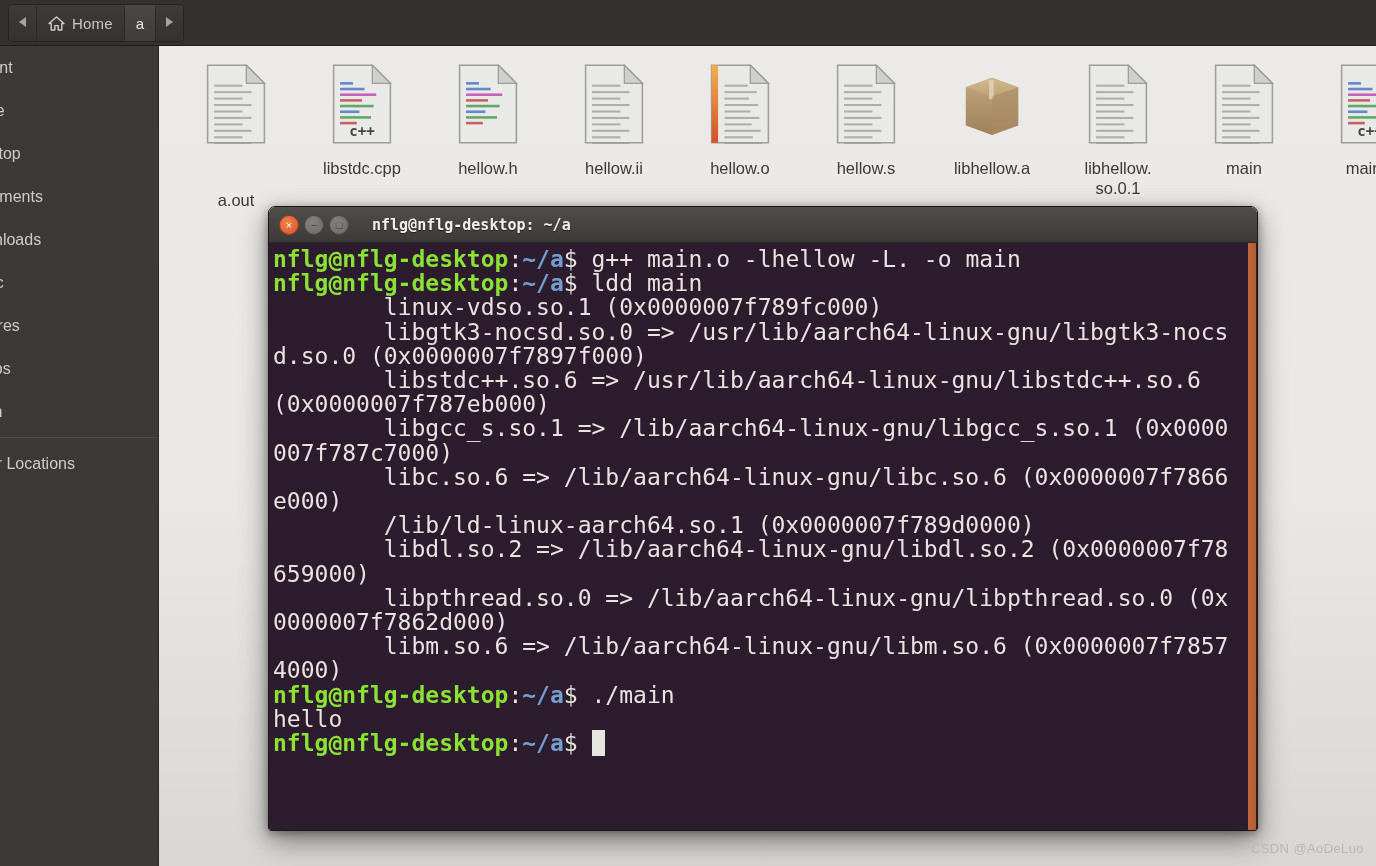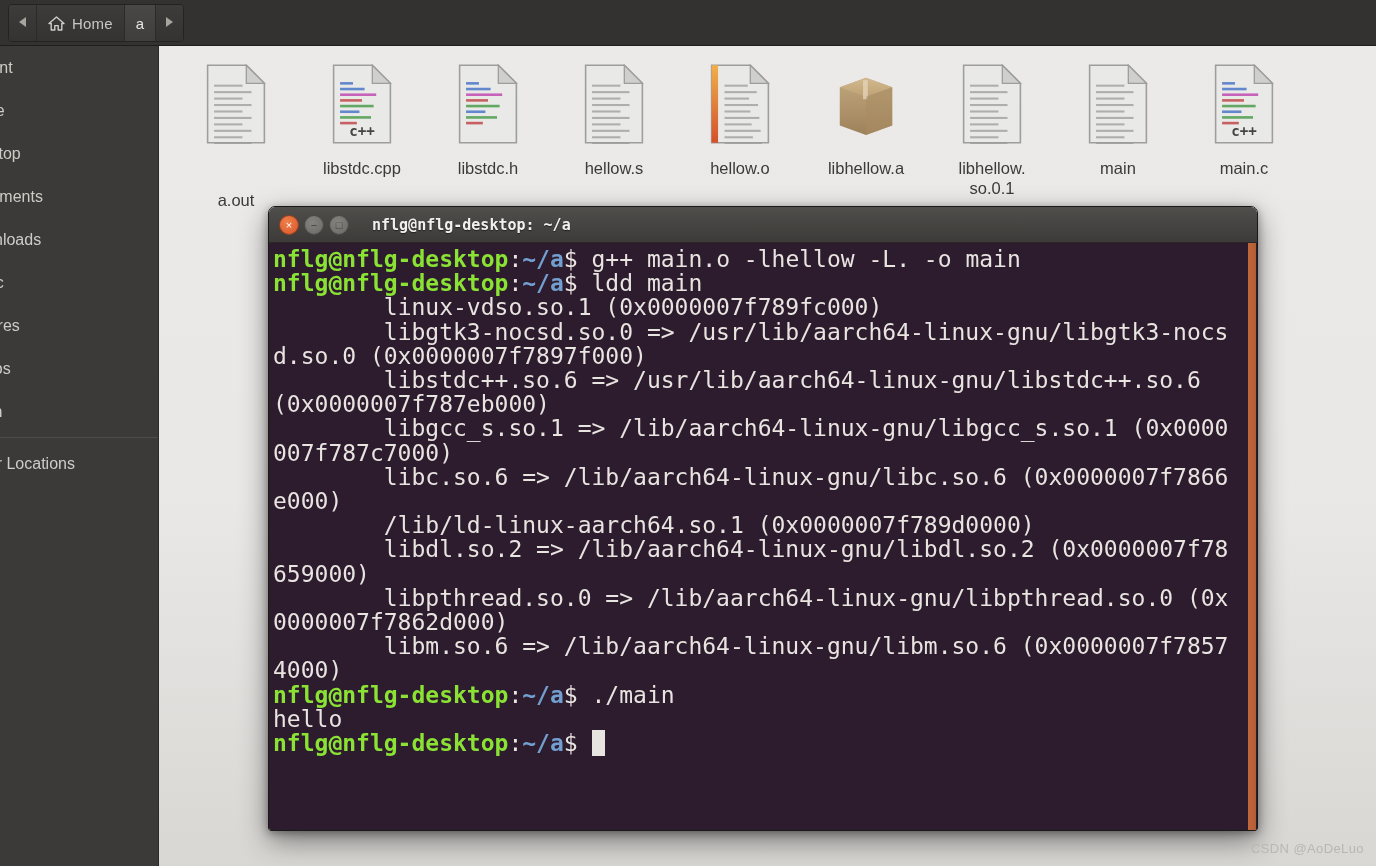--- a/index.html
+++ b/index.html
@@ -289,41 +289,41 @@
               <rect x="7" y="18.4" width="19" height="2" fill="#4a76c8" opacity=".85"></rect>
               <rect x="7" y="22.8" width="28" height="2" fill="#c04ab0" opacity=".85"></rect>
               <rect x="7" y="27.200000000000003" width="17" height="2" fill="#c0484a" opacity=".85"></rect>
               <rect x="7" y="31.6" width="26" height="2" fill="#4a9c4a" opacity=".85"></rect>
               <rect x="7" y="36" width="15" height="2" fill="#4a76c8" opacity=".85"></rect>
               <rect x="7" y="40.400000000000006" width="24" height="2" fill="#4a9c4a" opacity=".85"></rect>
               <rect x="7" y="44.800000000000004" width="13" height="2" fill="#c0484a" opacity=".85"></rect>
     <text x="24" y="56" font-family="DejaVu Sans Mono, monospace" font-size="11" font-weight="bold" fill="#444" text-anchor="middle"></text>
   </svg>
           </div>
-          <div class="file-name" style="white-space: pre-line;">libstdc.h</div>
+          <div class="file-name" style="white-space: pre-line;">hellow.h</div>
         </div>
         <div class="file-cell">
           <div class="file-ico">
             <svg width="62" height="80" viewBox="0 0 48 62">
     <path d="M2 1 h30 l14 14 v46 h-44 z" fill="#e9e9e7" stroke="#9d9d9b" stroke-width="1.2"></path>
     <path d="M32 1 l14 14 h-14 z" fill="#cfcfcd" stroke="#9d9d9b" stroke-width="1"></path>
     <rect x="7" y="16" width="22" height="1.6" fill="#9a9a9a" opacity=".75"></rect>
               <rect x="7" y="21" width="29" height="1.6" fill="#9a9a9a" opacity=".75"></rect>
               <rect x="7" y="26" width="22" height="1.6" fill="#9a9a9a" opacity=".75"></rect>
               <rect x="7" y="31" width="29" height="1.6" fill="#9a9a9a" opacity=".75"></rect>
               <rect x="7" y="36" width="22" height="1.6" fill="#9a9a9a" opacity=".75"></rect>
               <rect x="7" y="41" width="29" height="1.6" fill="#9a9a9a" opacity=".75"></rect>
               <rect x="7" y="46" width="22" height="1.6" fill="#9a9a9a" opacity=".75"></rect>
               <rect x="7" y="51" width="29" height="1.6" fill="#9a9a9a" opacity=".75"></rect>
               <rect x="7" y="56" width="22" height="1.6" fill="#9a9a9a" opacity=".75"></rect>
               <rect x="7" y="61" width="29" height="1.6" fill="#9a9a9a" opacity=".75"></rect>
               <rect x="7" y="66" width="22" height="1.6" fill="#9a9a9a" opacity=".75"></rect>
   </svg>
           </div>
-          <div class="file-name" style="white-space: pre-line;">hellow.s</div>
+          <div class="file-name" style="white-space: pre-line;">hellow.ii</div>
         </div>
         <div class="file-cell">
           <div class="file-ico">
             <svg width="62" height="80" viewBox="0 0 48 62">
     <path d="M2 1 h30 l14 14 v46 h-44 z" fill="#e9e9e7" stroke="#9d9d9b" stroke-width="1.2"></path>
     <path d="M32 1 l14 14 h-14 z" fill="#cfcfcd" stroke="#9d9d9b" stroke-width="1"></path>
     <defs>
                 <linearGradient id="og" x1="0" y1="0" x2="0" y2="1">
       <stop offset="0%" stop-color="#f0b04a"></stop>
                   <stop offset="100%" stop-color="#d4502a"></stop>
@@ -337,20 +337,40 @@
               <rect x="12" y="36" width="20" height="1.6" fill="#9a9a9a" opacity=".75"></rect>
               <rect x="12" y="41" width="27" height="1.6" fill="#9a9a9a" opacity=".75"></rect>
               <rect x="12" y="46" width="21" height="1.6" fill="#9a9a9a" opacity=".75"></rect>
               <rect x="12" y="51" width="28" height="1.6" fill="#9a9a9a" opacity=".75"></rect>
               <rect x="12" y="56" width="22" height="1.6" fill="#9a9a9a" opacity=".75"></rect>
               <rect x="12" y="61" width="29" height="1.6" fill="#9a9a9a" opacity=".75"></rect>
               <rect x="12" y="66" width="23" height="1.6" fill="#9a9a9a" opacity=".75"></rect>
   </svg>
           </div>
           <div class="file-name" style="white-space: pre-line;">hellow.o</div>
+        </div>
+        <div class="file-cell">
+          <div class="file-ico">
+            <svg width="62" height="80" viewBox="0 0 48 62">
+    <path d="M2 1 h30 l14 14 v46 h-44 z" fill="#e9e9e7" stroke="#9d9d9b" stroke-width="1.2"></path>
+    <path d="M32 1 l14 14 h-14 z" fill="#cfcfcd" stroke="#9d9d9b" stroke-width="1"></path>
+    <rect x="7" y="16" width="22" height="1.6" fill="#9a9a9a" opacity=".75"></rect>
+              <rect x="7" y="21" width="29" height="1.6" fill="#9a9a9a" opacity=".75"></rect>
+              <rect x="7" y="26" width="22" height="1.6" fill="#9a9a9a" opacity=".75"></rect>
+              <rect x="7" y="31" width="29" height="1.6" fill="#9a9a9a" opacity=".75"></rect>
+              <rect x="7" y="36" width="22" height="1.6" fill="#9a9a9a" opacity=".75"></rect>
+              <rect x="7" y="41" width="29" height="1.6" fill="#9a9a9a" opacity=".75"></rect>
+              <rect x="7" y="46" width="22" height="1.6" fill="#9a9a9a" opacity=".75"></rect>
+              <rect x="7" y="51" width="29" height="1.6" fill="#9a9a9a" opacity=".75"></rect>
+              <rect x="7" y="56" width="22" height="1.6" fill="#9a9a9a" opacity=".75"></rect>
+              <rect x="7" y="61" width="29" height="1.6" fill="#9a9a9a" opacity=".75"></rect>
+              <rect x="7" y="66" width="22" height="1.6" fill="#9a9a9a" opacity=".75"></rect>
+  </svg>
+          </div>
+          <div class="file-name" style="white-space: pre-line;">hellow.s</div>
         </div>
         <div class="file-cell">
           <div class="file-ico">
             <svg width="62" height="80" viewBox="0 0 52 56">
     <defs>
       <linearGradient id="pt" x1="0" y1="0" x2="0" y2="1">
         <stop offset="0%" stop-color="#d3b98f"></stop>
                   <stop offset="100%" stop-color="#bfa274"></stop>
       </linearGradient>
       <linearGradient id="pl" x1="0" y1="0" x2="0" y2="1">

